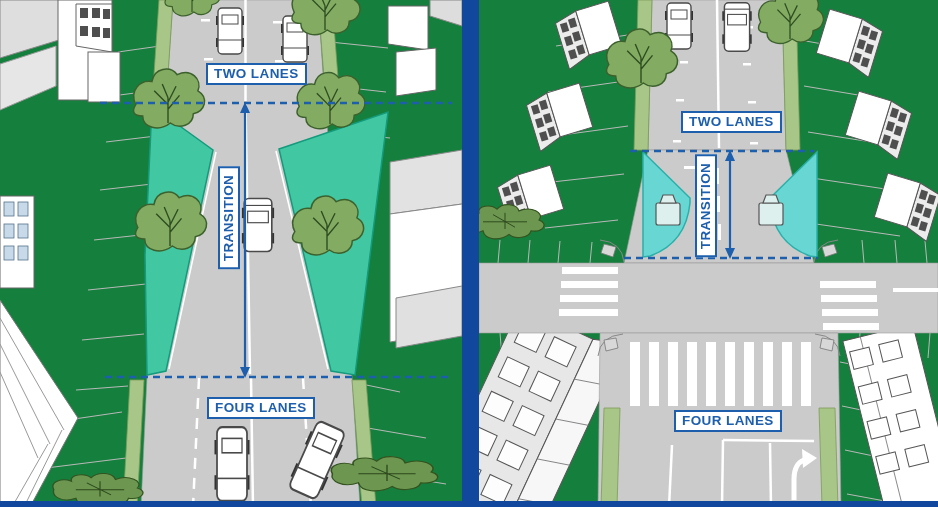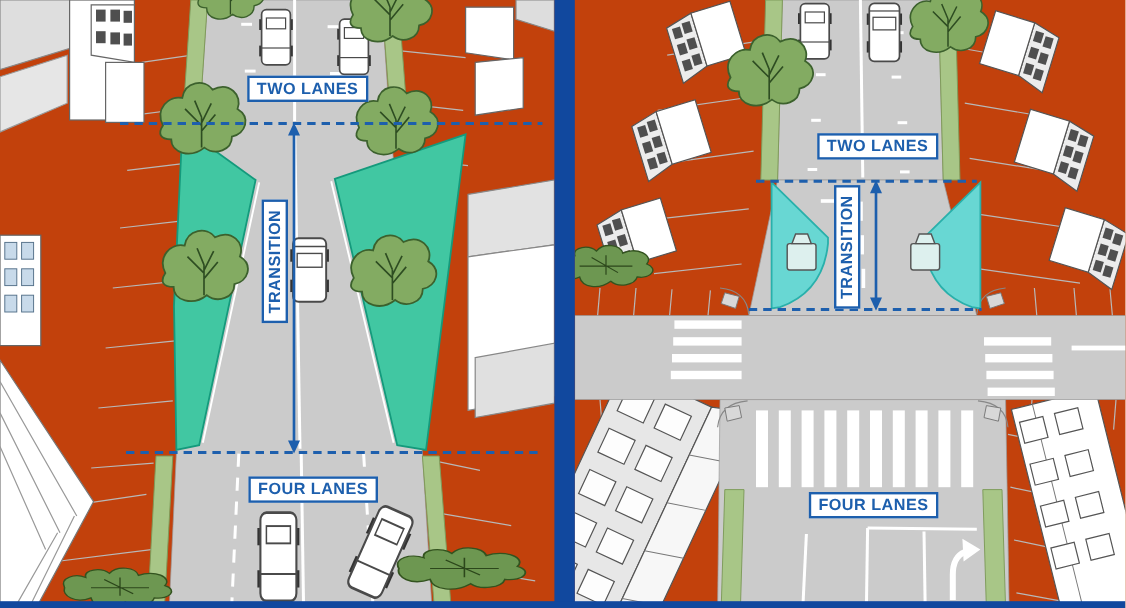--- a/index.html
+++ b/index.html
@@ -1,18 +1,18 @@
 <!DOCTYPE html>
 <html><head>
 <meta charset="utf-8">
 <style>
   html,body { margin:0; padding:0; background:#fff; }
   .canvas {
     position:relative; width:938px; height:507px; overflow:hidden;
-    background:#c2410c; font-family:"Liberation Sans", sans-serif;
+    background:#15803d; font-family:"Liberation Sans", sans-serif;
   }
   .canvas svg { position:absolute; left:0; top:0; }
   .lbl {
     position:absolute;
     background:#ffffff;
     border:2px solid #1d5fad;
     color:#1d5fad;
     font-weight:bold;
     font-size:13.5px;
     line-height:16px;

